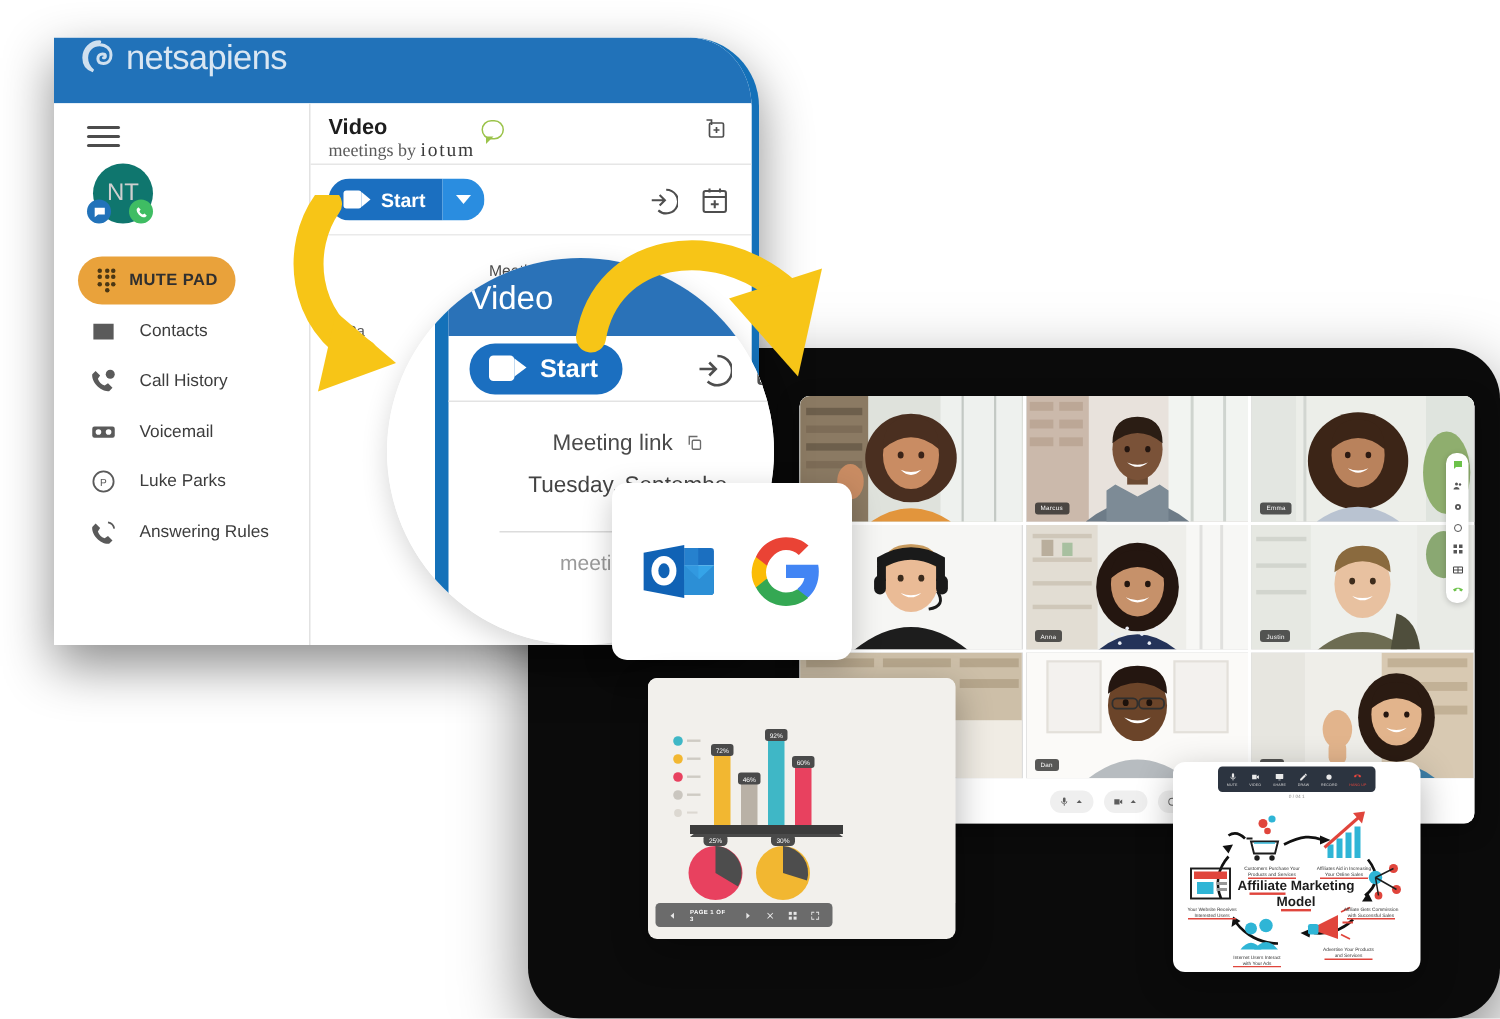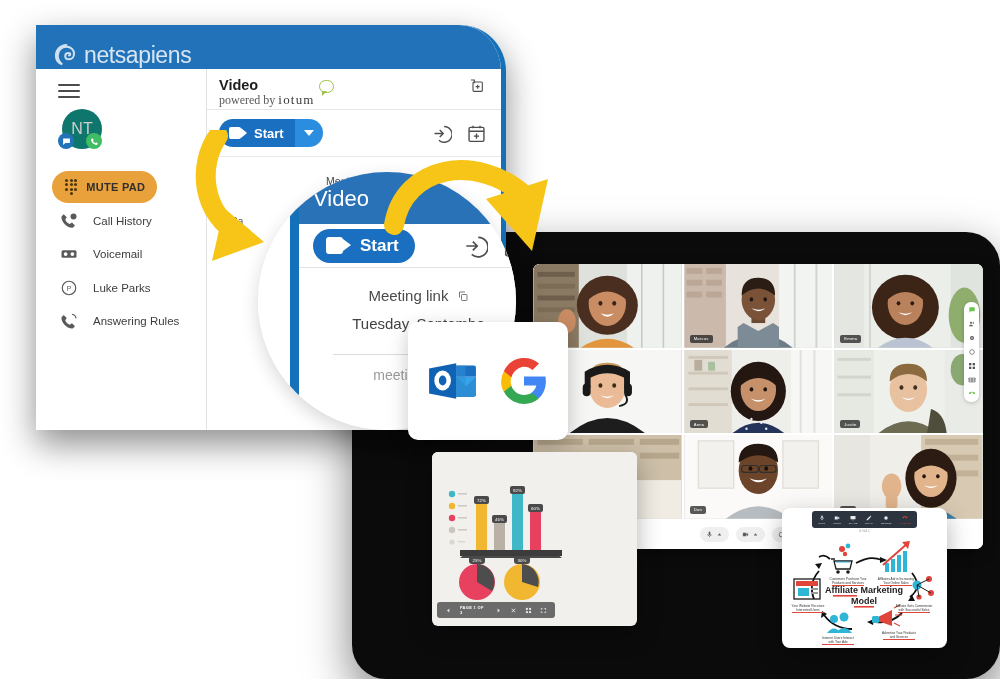--- a/index.html
+++ b/index.html
@@ -14,21 +14,21 @@
     position:absolute;left:36px;top:25px;width:470px;height:405px;
     background:#ffffff;
     border-right:5px solid #1471b9;
     border-top-right-radius:46px;
     border-bottom-right-radius:46px;
     box-shadow:0 14px 34px rgba(0,0,0,.45);
     overflow:hidden;
     z-index:20;
   }
   #app-header{
-    height:44px;background:#2172b9;display:flex;align-items:flex-end;padding-left:18px;
+    height:44px;background:#2172b9;display:flex;align-items:flex-start;padding-left:18px;
     border-top-right-radius:42px;
   }
   #logo-wrap{display:flex;align-items:center;gap:5px;}
   .logo-mark{width:25px;height:25px;}
   #logo-text{color:#d9e6f2;font-size:23px;letter-spacing:-.4px;font-weight:400;}
 
   #app-body{display:flex;height:361px;background:#fff;}
 
   
   #sidebar{width:170px;background:#fff;padding-top:11px;position:relative;}
@@ -507,20 +507,26 @@
               <i></i>
               <i style="visibility:hidden"></i>
               <i></i>
               <i style="visibility:hidden"></i>
           </div>
           <span id="dialpad-label">MUTE PAD</span>
         </div>
 
         <div class="nav-item">
           <svg viewBox="0 0 24 24">
+              <path d="M3 5h18v14H3zm3 3h6v6H6zm9 1h5v1.5h-5zm0 3h5V13h-5z"></path>
+            </svg>
+          <span class="nav-label">Contacts</span>
+        </div>
+        <div class="nav-item">
+          <svg viewBox="0 0 24 24">
               <path d="M5 3l4 4-2 3c1 3 3 5 6 6l3-2 4 4-3 3C10 22 1 13 2 6z"></path>
               <circle cx="18" cy="6" r="4"></circle>
             </svg>
           <span class="nav-label">Call History</span>
         </div>
         <div class="nav-item">
           <svg viewBox="0 0 24 24">
               <rect x="2" y="7" width="20" height="10" rx="2"></rect>
               <circle cx="7.5" cy="12" r="2.5" fill="#fff"></circle>
               <circle cx="16.5" cy="12" r="2.5" fill="#fff"></circle>
@@ -541,21 +547,21 @@
             </svg>
           <span class="nav-label">Answering Rules</span>
         </div>
       </div>
 
       <div id="video-panel">
         <div id="vp-head">
           <div style="display:flex;align-items:flex-start;">
             <div id="vp-title">
               <div class="t1">Video</div>
-              <div class="t2"><span>powered by</span> <b>iotum</b></div>
+              <div class="t2"><span>meetings by</span> <b>iotum</b></div>
             </div>
             <div id="chat-bubble"></div>
           </div>
           <svg class="head-icon" viewBox="0 0 24 24" fill="none" stroke="#4e4e4e" stroke-width="1.7">
             <rect x="6" y="6" width="14" height="14" rx="1.5"></rect>
               <path d="M3 3h5v5"></path>
               <path d="M13 10v6M10 13h6"></path>
           </svg>
         </div>
 

